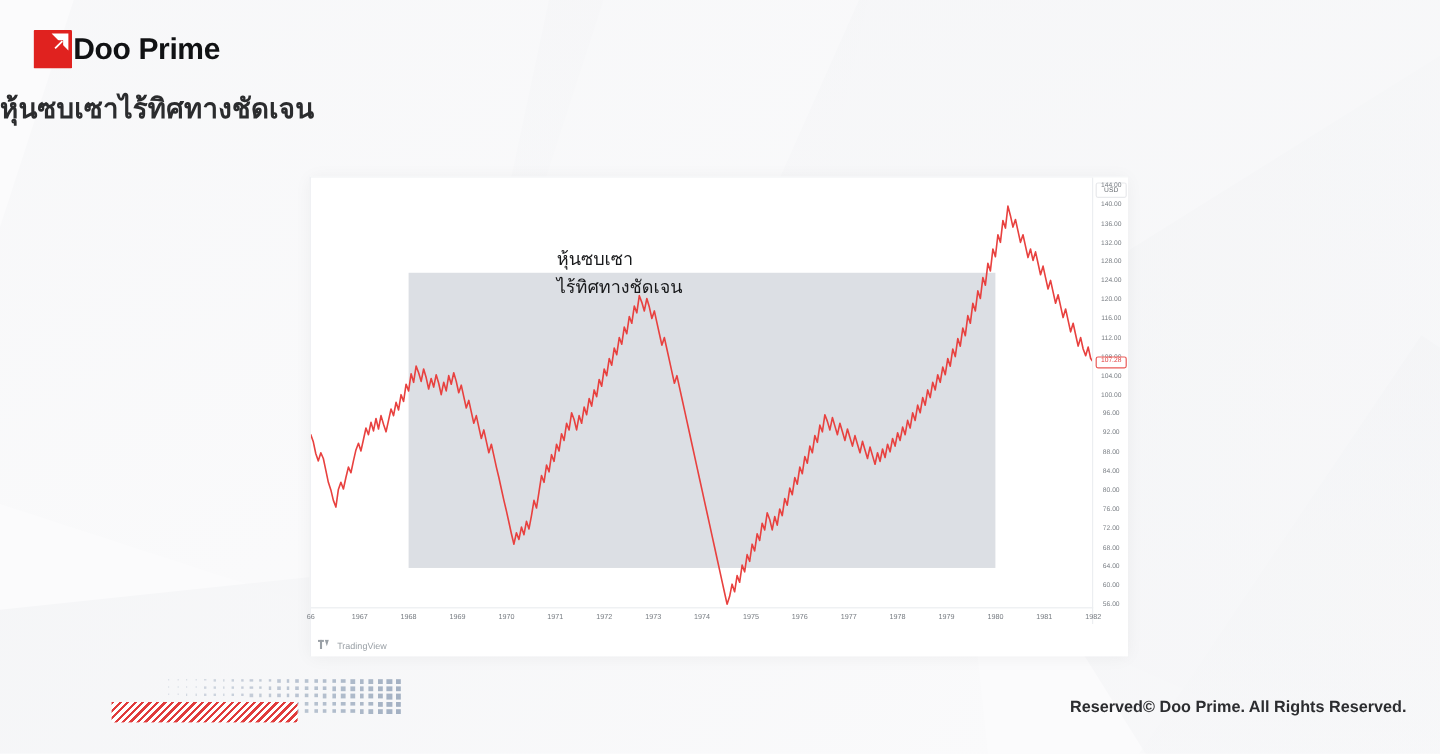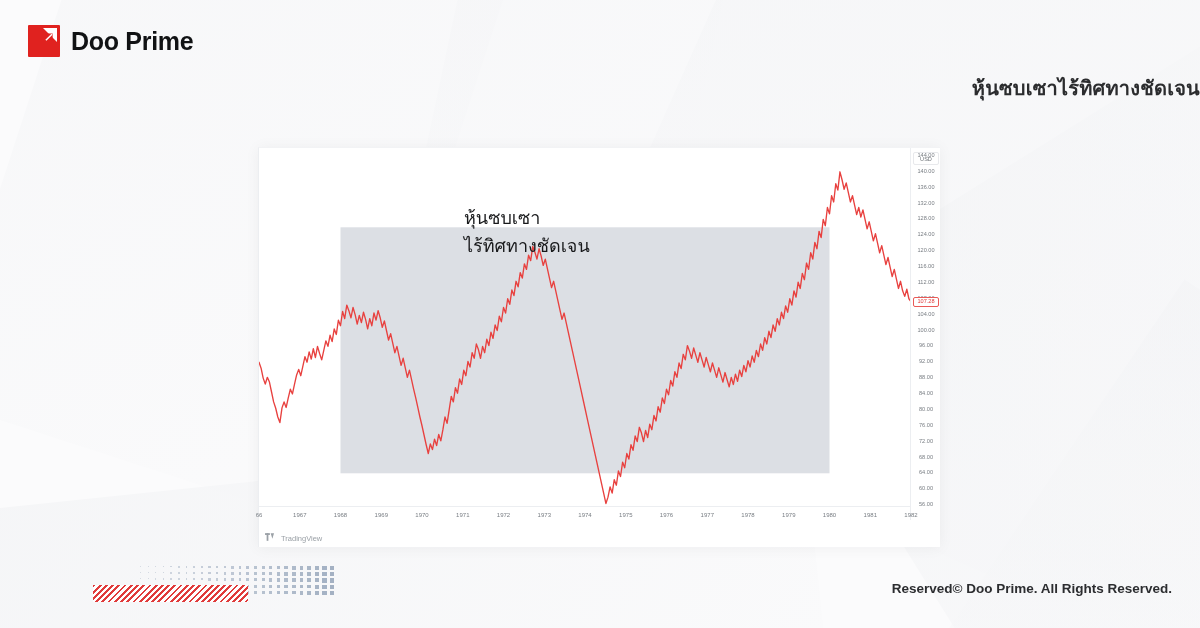--- a/index.html
+++ b/index.html
@@ -20,43 +20,43 @@
   .f3 { width:420px; height:700px; top:-220px; left:30px; transform:rotate(18deg); opacity:.55;
         background:linear-gradient(160deg,#f1f2f4 0%, #fcfcfd 100%); }
   .f4 { width:900px; height:300px; top:470px; left:-80px; transform:rotate(-6deg); opacity:.7;
         background:linear-gradient(180deg,#fafafb 0%, #eeeff2 100%); }
   .f5 { width:340px; height:520px; top:330px; left:1010px; transform:rotate(34deg); opacity:.5;
         background:linear-gradient(135deg,#eaecef 0%, #fbfbfc 100%); }
   .f6 { width:260px; height:620px; top:-120px; left:420px; transform:rotate(12deg); opacity:.45;
         background:linear-gradient(135deg,#f4f5f7 0%, #fcfcfd 100%); }
 
   
-  .brand { position:absolute; top:25px; left:28px; display:flex; align-items:center; gap:11px; z-index:5; }
+  .brand { position:absolute; top:25px; left:28px; display:flex; align-items:center; gap:1px; z-index:5; }
   .brand-mark { width:32px; height:32px; position:relative; }
   .brand-text { font-size:25px; font-weight:bold; color:#111214; letter-spacing:-.3px; }
 
   
   .headline {
-    position:absolute; top:72px; left:0; width:1200px; text-align:right; z-index:5;
-    font-size:20px; font-weight:bold; color:#2b2c2e; letter-spacing:.2px;
+    position:absolute; top:72px; left:0; width:1200px; text-align:left; z-index:5;
+    font-size:23px; font-weight:bold; color:#2b2c2e; letter-spacing:.2px;
   }
 
   
   .chart-card {
     position:absolute; left:258px; top:147px; width:682px; height:400px;
     background:#ffffff; z-index:4;
     border-left:1px solid #eceef1; border-top:1px solid #f2f3f5;
     box-shadow:0 1px 14px rgba(20,24,40,.05);
   }
   .plot { position:absolute; left:0; top:0; width:652px; height:365px; overflow:hidden; }
   .plot svg { display:block; }
 
   .annot {
     position:absolute; left:205px; top:57px; z-index:3;
-    font-size:18px; line-height:1.55; color:#18191b; white-space:pre-line;
+    font-size:15px; line-height:1.55; color:#18191b; white-space:pre-line;
   }
 
   
   .price-axis {
     position:absolute; right:0; top:0; width:30px; height:372px;
     border-left:1px solid #eceef1; background:#fff;
   }
   .price-axis .unit {
     position:absolute; left:2px; top:4px; width:26px; height:13px;
     border:1px solid #e8e9ec; border-radius:2px; background:#fff;

